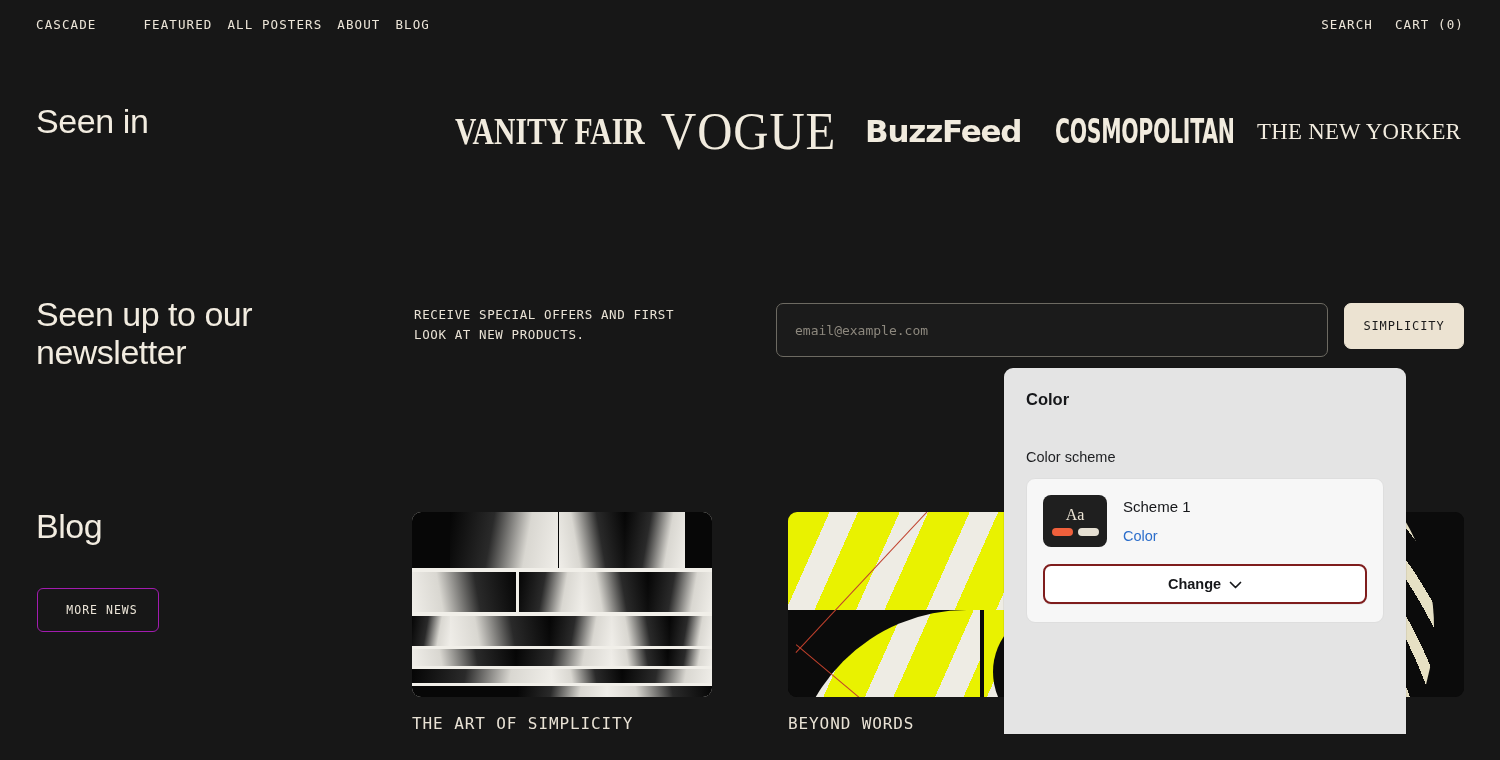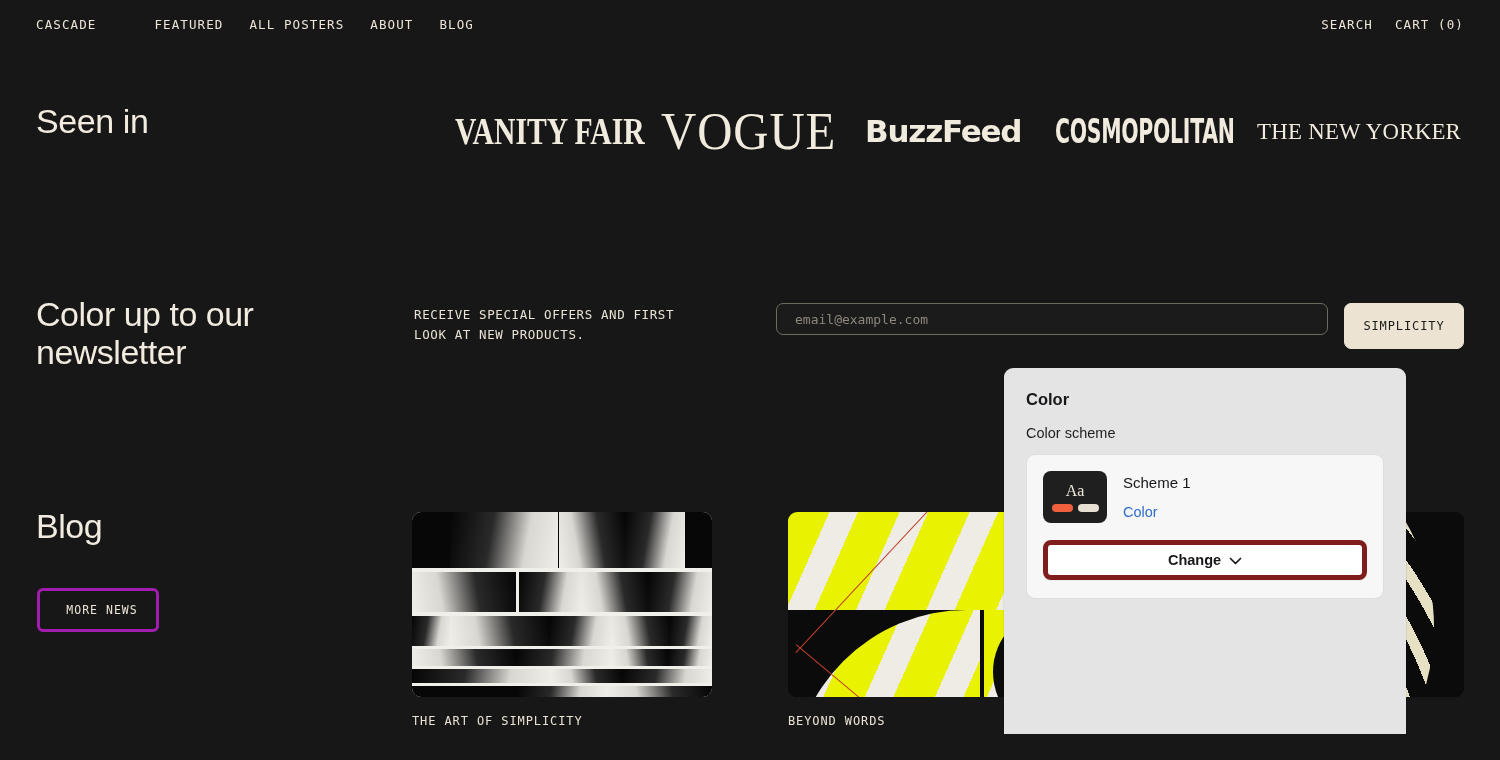--- a/index.html
+++ b/index.html
@@ -10,21 +10,21 @@
     font-family: "Liberation Sans", sans-serif;
   }
   .page { position: relative; width: 1500px; height: 760px; background: #171717; }
 
   
   .topbar {
     position: absolute; top: 0; left: 0; width: 1500px; height: 48px;
     display: flex; align-items: center;
     padding: 0 36px;
   }
-  .nav-left { display: flex; align-items: flex-end; gap: 26px; }
+  .nav-left { display: flex; align-items: flex-end; gap: 15px; }
   .nav-right { margin-left: auto; display: flex; align-items: center; gap: 22px; }
   .navlink {
     font-family: "DejaVu Sans Mono", "Liberation Mono", monospace;
     font-size: 12.5px; letter-spacing: 1.1px; color: #ece5d8;
     text-transform: uppercase; white-space: nowrap; cursor: pointer;
   }
   .brand { margin-right: 32px; }
 
   
   .seenin-sec { position: absolute; top: 96px; left: 0; width: 1500px; height: 90px; }
@@ -68,55 +68,55 @@
     position: absolute; left: 36px; top: 5px; width: 330px;
     font-size: 34px; line-height: 1.12; color: #f2ece0; letter-spacing: -0.5px;
   }
   .news-sub {
     position: absolute; left: 414px; top: 15px; width: 300px;
     font-family: "DejaVu Sans Mono", "Liberation Mono", monospace;
     font-size: 12.5px; line-height: 1.62; letter-spacing: 0.6px;
     color: #e9e2d5; text-transform: uppercase;
   }
   .email-input {
-    position: absolute; left: 776px; top: 13px; width: 552px; height: 32px;
+    position: absolute; left: 776px; top: 13px; width: 552px; height: 54px;
     background: #1b1b1b; border: 1px solid #6d6a62; border-radius: 7px;
     color: #efe8da; font-family: "DejaVu Sans Mono","Liberation Mono",monospace;
     font-size: 13px; padding: 0 18px; outline: none;
   }
   .email-input::placeholder { color: #8d887e; }
   .subscribe-btn {
     position: absolute; left: 1344px; top: 13px; width: 120px; height: 46px;
     background: #ece3d2; border: 1px solid #ece3d2; border-radius: 7px;
     color: #1b1b1b; font-family: "DejaVu Sans Mono","Liberation Mono",monospace;
     font-size: 12px; letter-spacing: 0.9px; cursor: pointer;
   }
 
   
   .blog-sec { position: absolute; top: 505px; left: 0; width: 1500px; }
   .blog-head {
     position: absolute; left: 36px; top: 2px;
     font-size: 34px; color: #f2ece0; letter-spacing: -0.5px;
   }
   .more-news {
     position: absolute; left: 37px; top: 83px; width: 122px; height: 44px;
-    background: transparent; border: 3px solid #a21caf; border-radius: 6px;
+    background: transparent; border: 1px solid #a21caf; border-radius: 6px;
     color: #ece5d8; font-family: "DejaVu Sans Mono","Liberation Mono",monospace;
     font-size: 11.5px; letter-spacing: 1px; cursor: pointer; padding-left: 8px;
   }
   .cards { position: absolute; left: 412px; top: 7px; display: flex; gap: 76px; }
   .card { width: 300px; }
   .card-img {
     width: 300px; height: 185px; border-radius: 9px; overflow: hidden;
     position: relative; background: #0c0c0c;
   }
   .card-cap {
     margin-top: 17px;
     font-family: "DejaVu Sans Mono","Liberation Mono",monospace;
-    font-size: 12px; letter-spacing: 0.9px; color: #e9e2d5; text-transform: uppercase;
+    font-size: 16px; letter-spacing: 0.9px; color: #e9e2d5; text-transform: uppercase;
   }
 
   
   .art1 { position: absolute; inset: 0; background: #e8e6e0; }
   .art1 i { position: absolute; display: block; }
   .art1 .g { background-image:
       linear-gradient(100deg,#050505 0%,#2a2a2a 38%,#d9d7d1 70%,#f0eee9 100%); }
   .art1 .gr { background-image:
       linear-gradient(260deg,#050505 0%,#2a2a2a 38%,#d9d7d1 72%,#f0eee9 100%); }
   .art1 .k { background: #070707; }
@@ -184,21 +184,21 @@
   .back-ic {
     width: 22px; height: 22px; display: flex; align-items: center; justify-content: center;
     cursor: pointer;
   }
   .panel-title { margin-left: 10px; font-size: 16.5px; font-weight: 700; color: #16171a; }
   .dots { margin-left: auto; display: flex; gap: 4px; cursor: pointer; padding: 6px; }
   .dots b { width: 4.5px; height: 4.5px; border-radius: 50%; background: #17181b; display: block; }
 
   .panel-body { padding: 22px 22px 0 22px; }
   .sec-title { font-size: 16.5px; font-weight: 700; color: #16171a; }
-  .field-label { margin-top: 16px; font-size: 14.5px; color: #1d1e21; }
+  .field-label { margin-top: 40px; font-size: 14.5px; color: #1d1e21; }
 
   .scheme-card {
     margin-top: 13px; background: #f7f7f7; border: 1px solid #dedede;
     border-radius: 9px; padding: 16px 16px 18px 16px;
   }
   .scheme-row { display: flex; align-items: center; gap: 16px; }
   .swatch {
     width: 64px; height: 52px; border-radius: 8px; background: #1f1f1f;
     display: flex; flex-direction: column; align-items: center; justify-content: center;
     gap: 5px; flex: none;
@@ -206,21 +206,21 @@
   .swatch .aa {
     font-family: "Liberation Serif", serif; font-size: 16px; color: #efe7d7; line-height: 1;
   }
   .pills { display: flex; gap: 5px; }
   .pill { width: 21px; height: 8px; border-radius: 99px; }
   .scheme-meta { display: flex; flex-direction: column; gap: 13px; }
   .scheme-name { font-size: 15px; color: #16171a; }
   .scheme-edit { font-size: 14.5px; color: #2c6ecb; cursor: pointer; }
   .change-btn {
     margin-top: 17px; width: 100%; height: 40px; background: #fff;
-    border: 5px solid #7f1d1d; border-radius: 8px; cursor: pointer;
+    border: 2px solid #7f1d1d; border-radius: 8px; cursor: pointer;
     display: flex; align-items: center; justify-content: center; gap: 8px;
     font-size: 14.5px; font-weight: 700; color: #16171a;
     box-shadow: 0 1px 0 rgba(0,0,0,.05);
   }
 </style>
 </head>
 <body>
 
 <div class="page">
 
@@ -243,21 +243,21 @@
     <div class="logos">
       <span class="logo logo-vf">VANITY FAIR</span>
       <span class="logo logo-vogue">VOGUE</span>
       <span class="logo logo-bf">BuzzFeed</span>
       <span class="logo logo-cosmo">COSMOPOLITAN</span>
       <span class="logo logo-tny">THE NEW YORKER</span>
     </div>
   </div>
 
   <div class="news-sec">
-    <div class="news-head">Color up to our newsletter</div>
+    <div class="news-head">Seen up to our newsletter</div>
     <div class="news-sub">RECEIVE SPECIAL OFFERS AND FIRST LOOK AT NEW PRODUCTS.</div>
     <input class="email-input" type="text" placeholder="email@example.com" style="">
     <button class="subscribe-btn">SIMPLICITY</button>
   </div>
 
   <div class="blog-sec">
     <div class="blog-head">Blog</div>
     <button class="more-news">MORE NEWS</button>
 
     <div class="cards">

